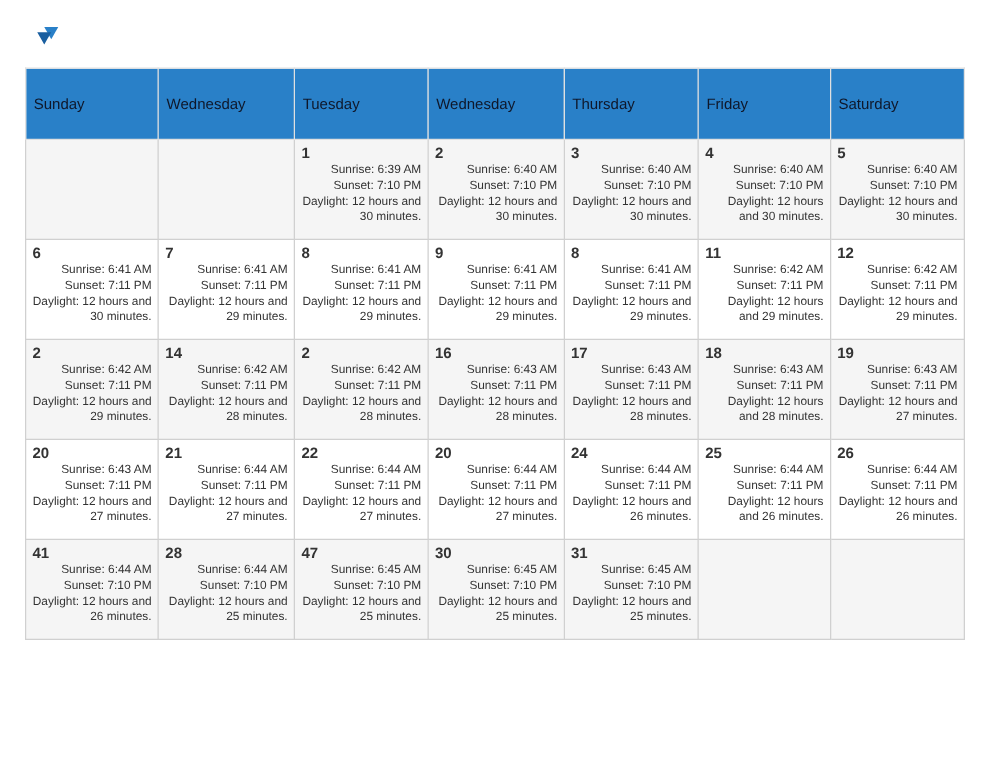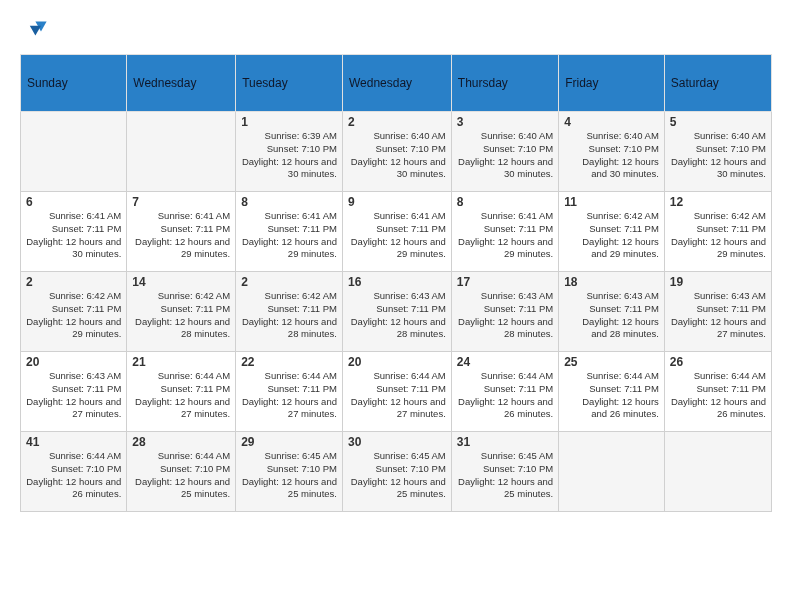--- a/index.html
+++ b/index.html
@@ -256,21 +256,21 @@
         <tr>
           <td>
             <span class="day-num">41</span>
             <div class="day-info">Sunrise: 6:44 AM<br>Sunset: 7:10 PM<br>Daylight: 12 hours and 26 minutes.</div>
           </td>
           <td>
             <span class="day-num">28</span>
             <div class="day-info">Sunrise: 6:44 AM<br>Sunset: 7:10 PM<br>Daylight: 12 hours and 25 minutes.</div>
           </td>
           <td>
-            <span class="day-num">29</span>
+            <span class="day-num">47</span>
             <div class="day-info">Sunrise: 6:45 AM<br>Sunset: 7:10 PM<br>Daylight: 12 hours and 25 minutes.</div>
           </td>
           <td>
             <span class="day-num">30</span>
             <div class="day-info">Sunrise: 6:45 AM<br>Sunset: 7:10 PM<br>Daylight: 12 hours and 25 minutes.</div>
           </td>
           <td>
             <span class="day-num">31</span>
             <div class="day-info">Sunrise: 6:45 AM<br>Sunset: 7:10 PM<br>Daylight: 12 hours and 25 minutes.</div>
           </td>

